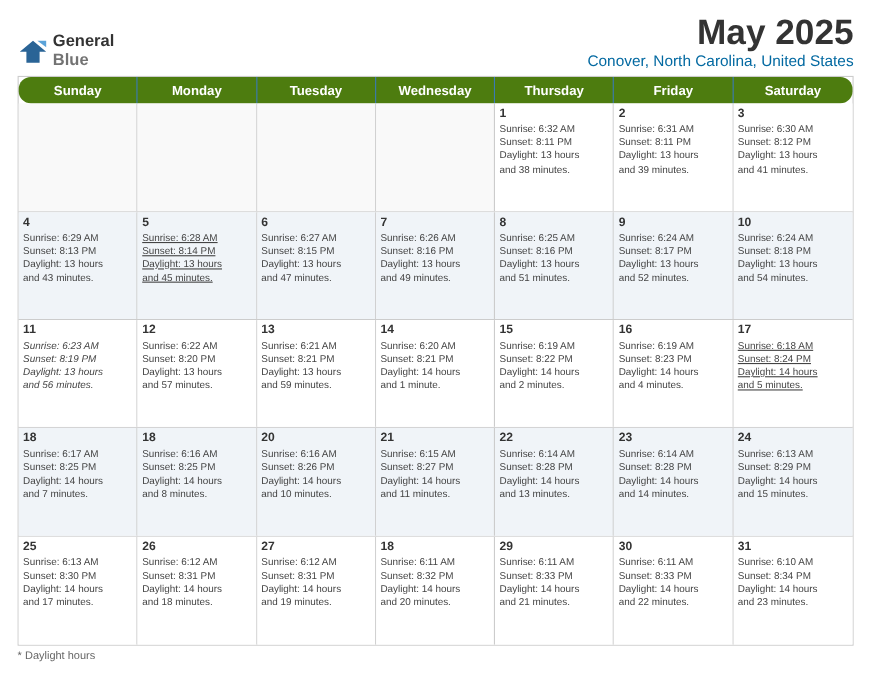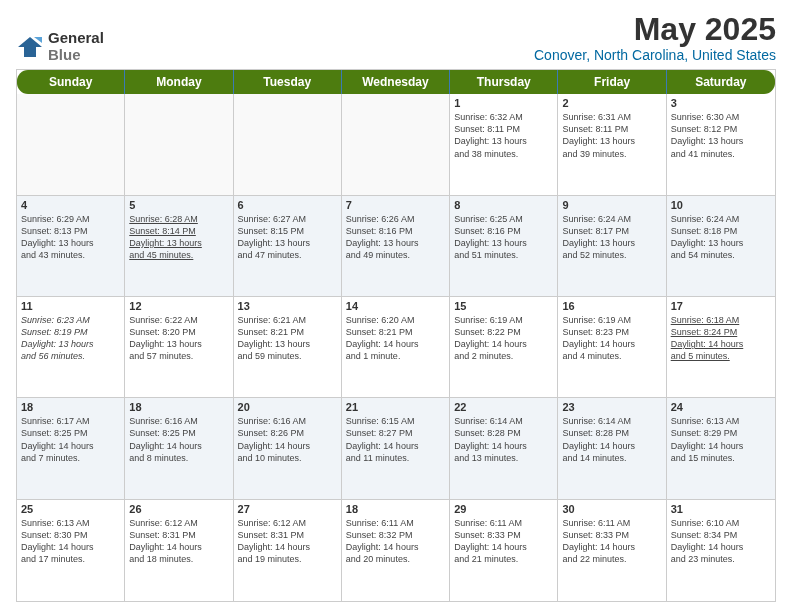--- a/index.html
+++ b/index.html
@@ -380,13 +380,16 @@
             <div class="day-num">31</div>
             <div class="day-info" style="white-space: pre-line;">Sunrise: 6:10 AM
 Sunset: 8:34 PM
 Daylight: 14 hours
 and 23 minutes.</div>
           </div>
         </div>
       </div>
   </div>
 
+  <div class="footer-note">
+    * <span>Daylight hours</span>
+  </div>
 </div>
 
 </body></html>

